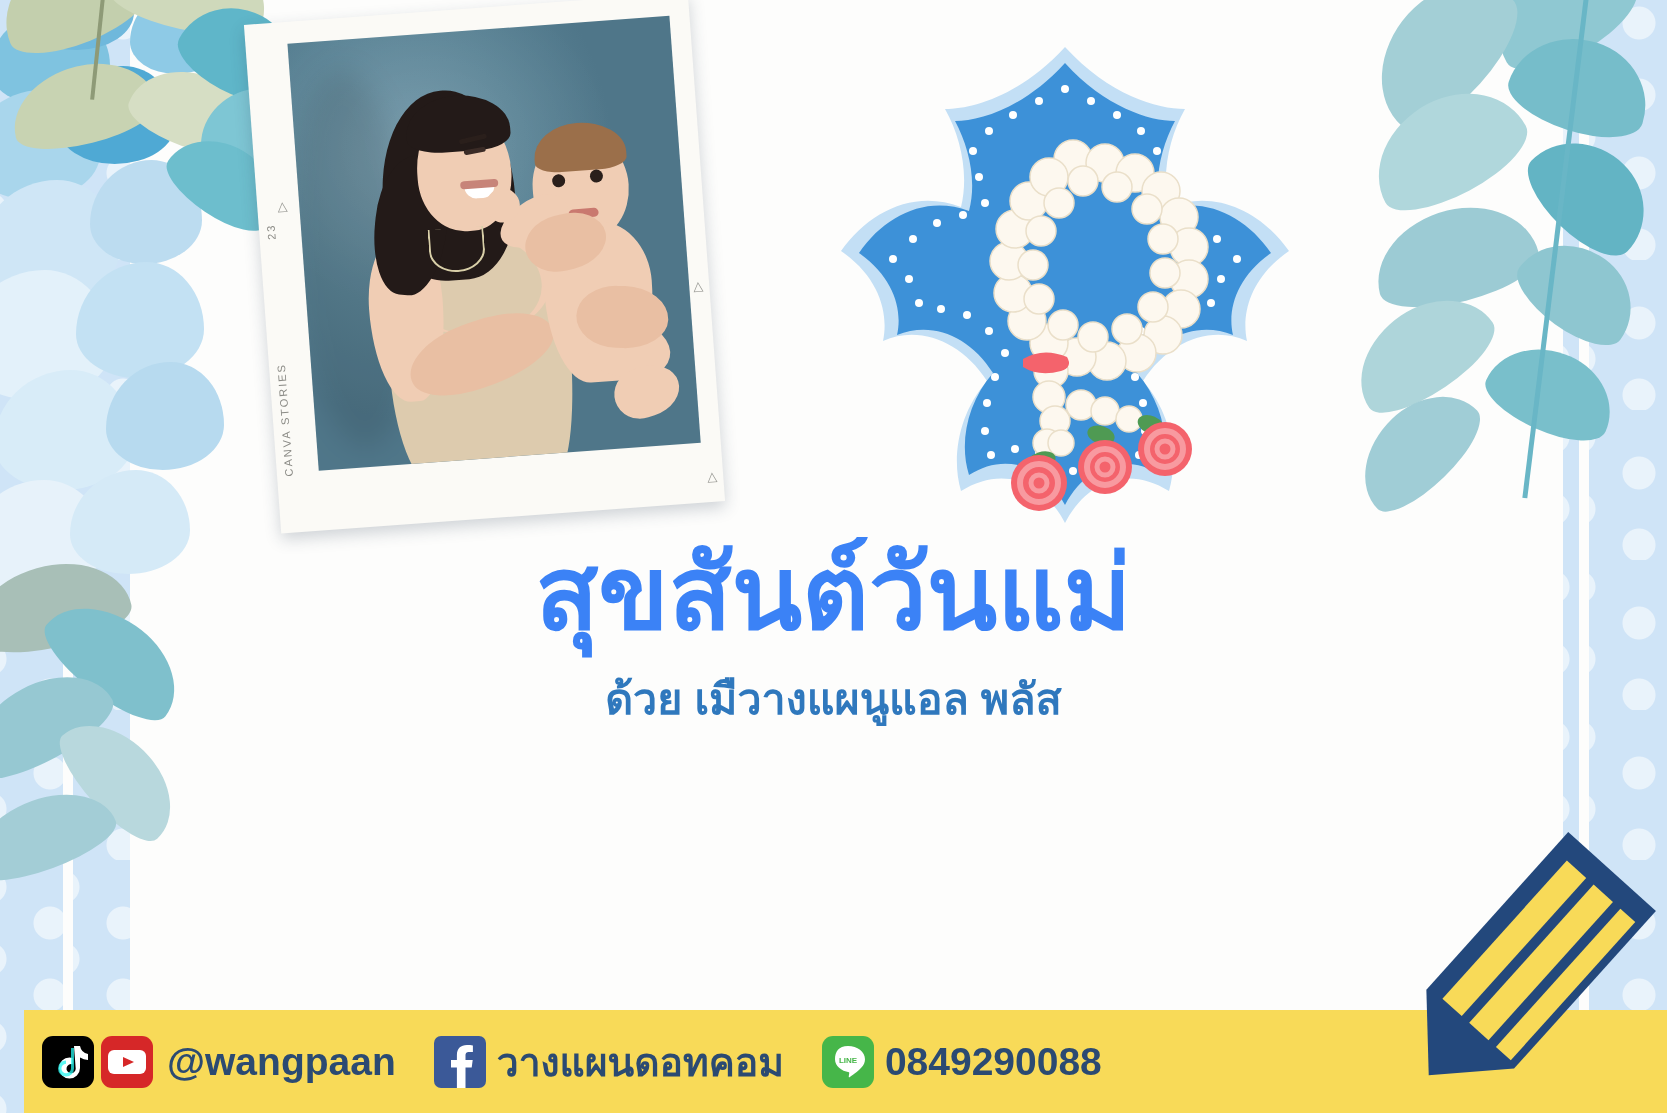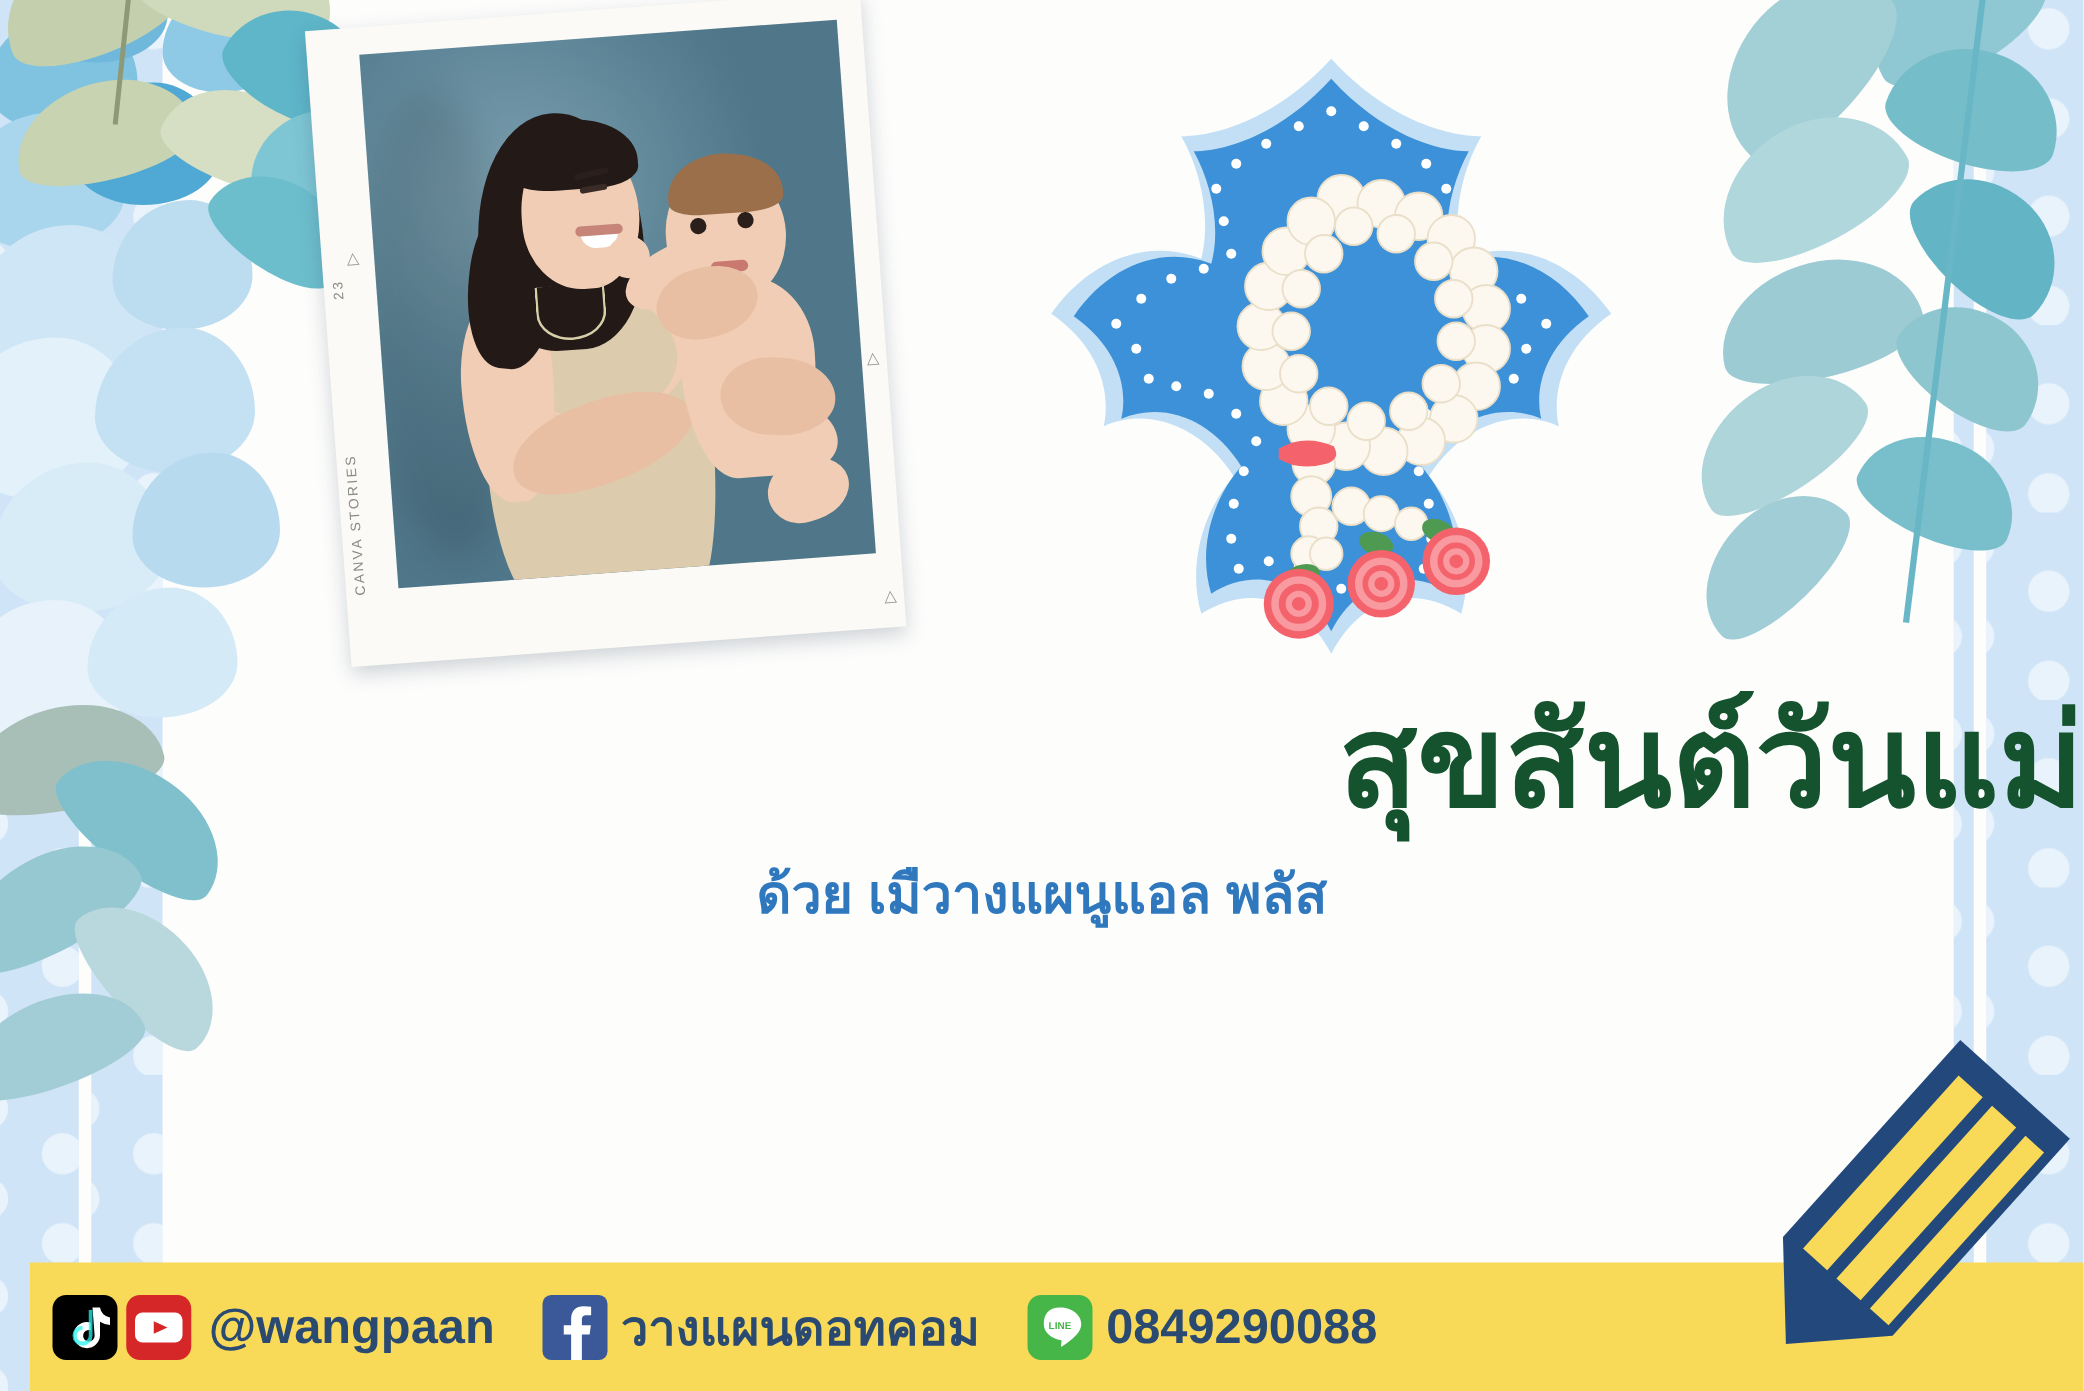--- a/index.html
+++ b/index.html
@@ -88,22 +88,22 @@
     position:absolute; left:0; right:0; top:536px;
     text-align:center;
     font-family:"Liberation Sans", sans-serif;
   }
   .h-line1 {
     font-size:93px; font-weight:bold; color:#2f78bd;
     letter-spacing:-1px; line-height:1.04;
     text-shadow:2px 2px 0 rgba(255,255,255,.5);
   }
   .h-line2 {
-    font-size:103px; font-weight:bold; color:#14532d;
-    line-height:1.08; margin-top:18px;text-align:right;
+    font-size:103px; font-weight:bold; color:#3b82f6;
+    line-height:1.08; margin-top:2px;
   }
   .h-sub {
     font-size:43px; font-weight:bold; color:#2f78bd;
     margin-top:16px;
   }
 
   
   .footer {
     position:absolute; left:0; right:0; bottom:0; height:103px;
     background:#f8da58;

